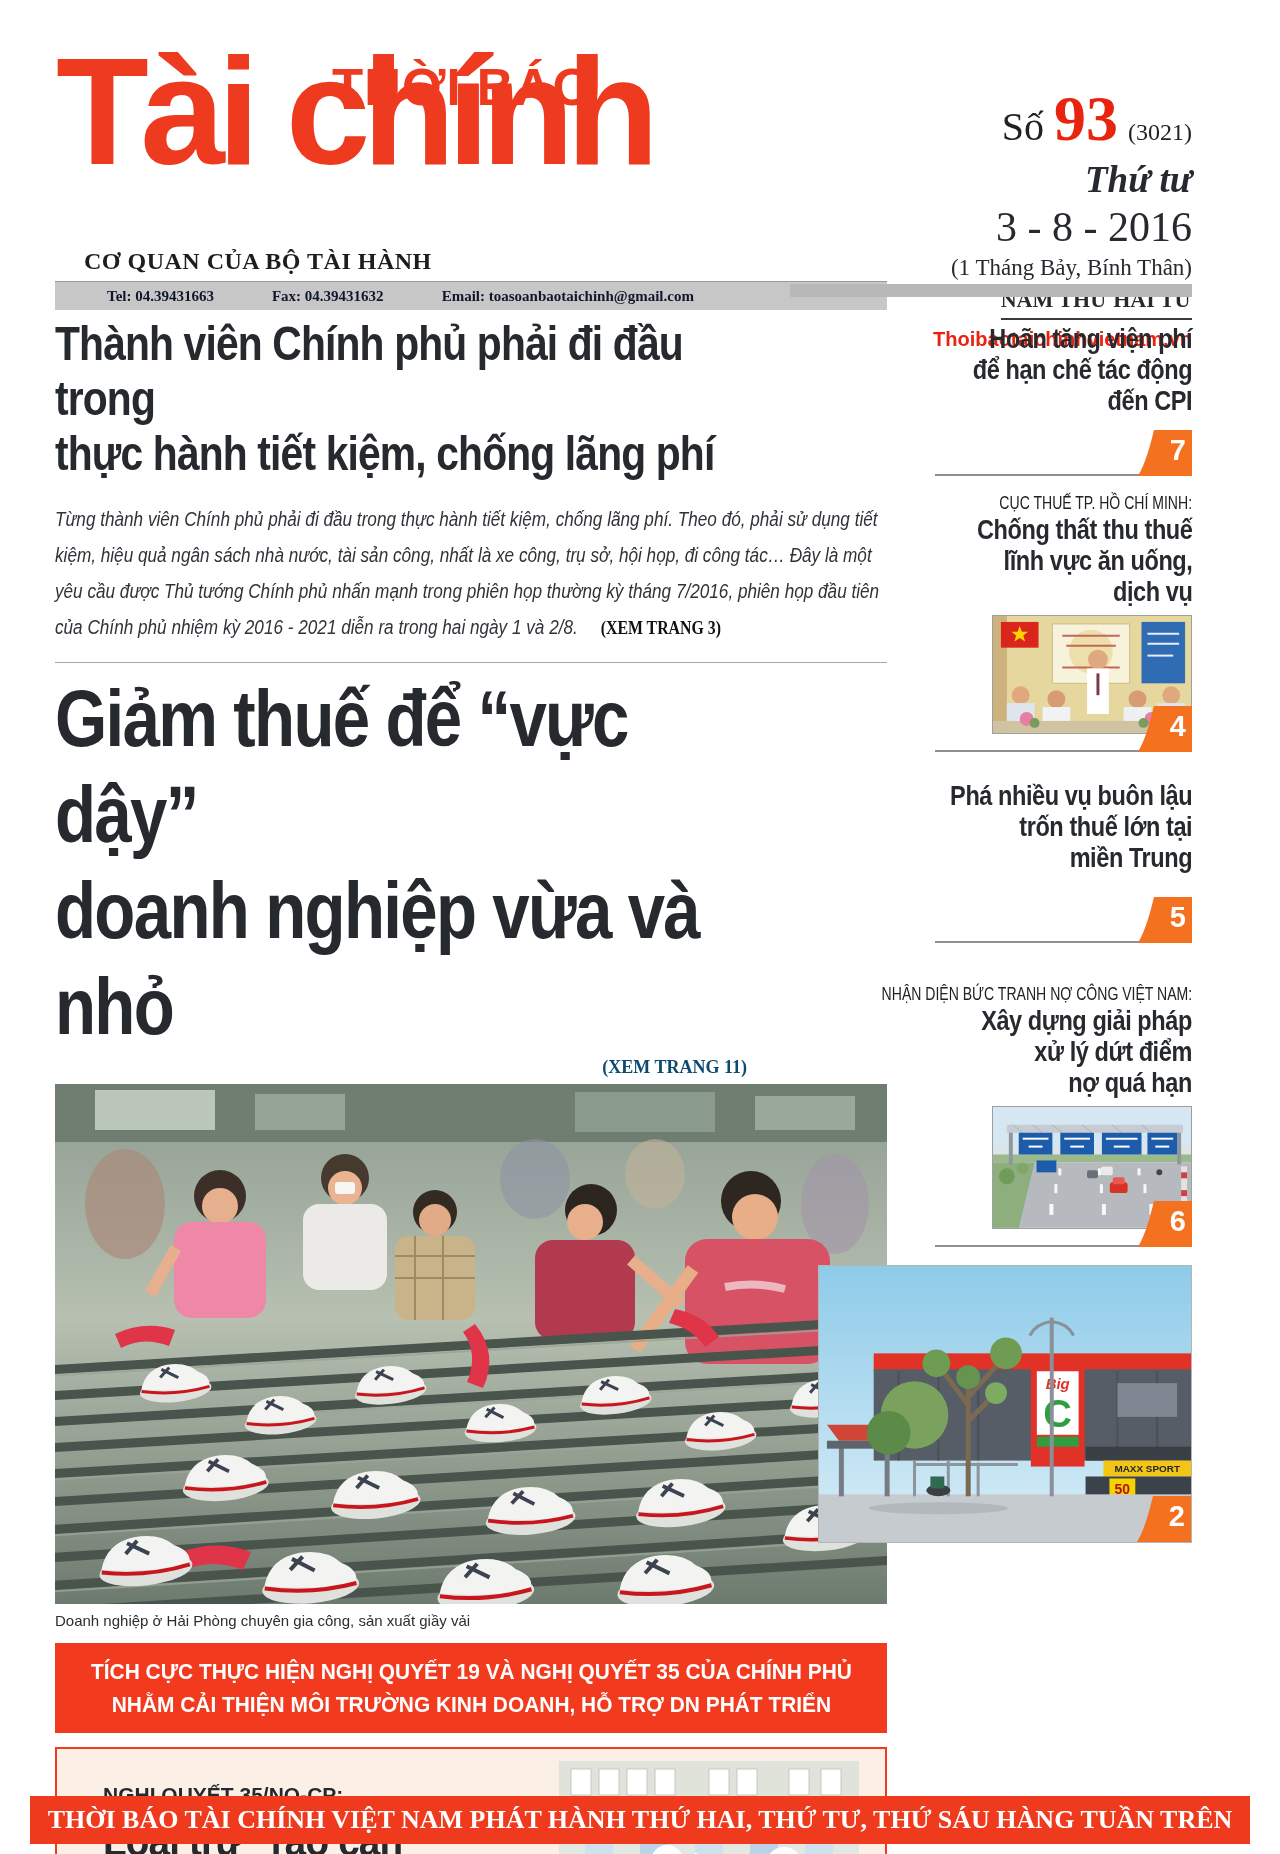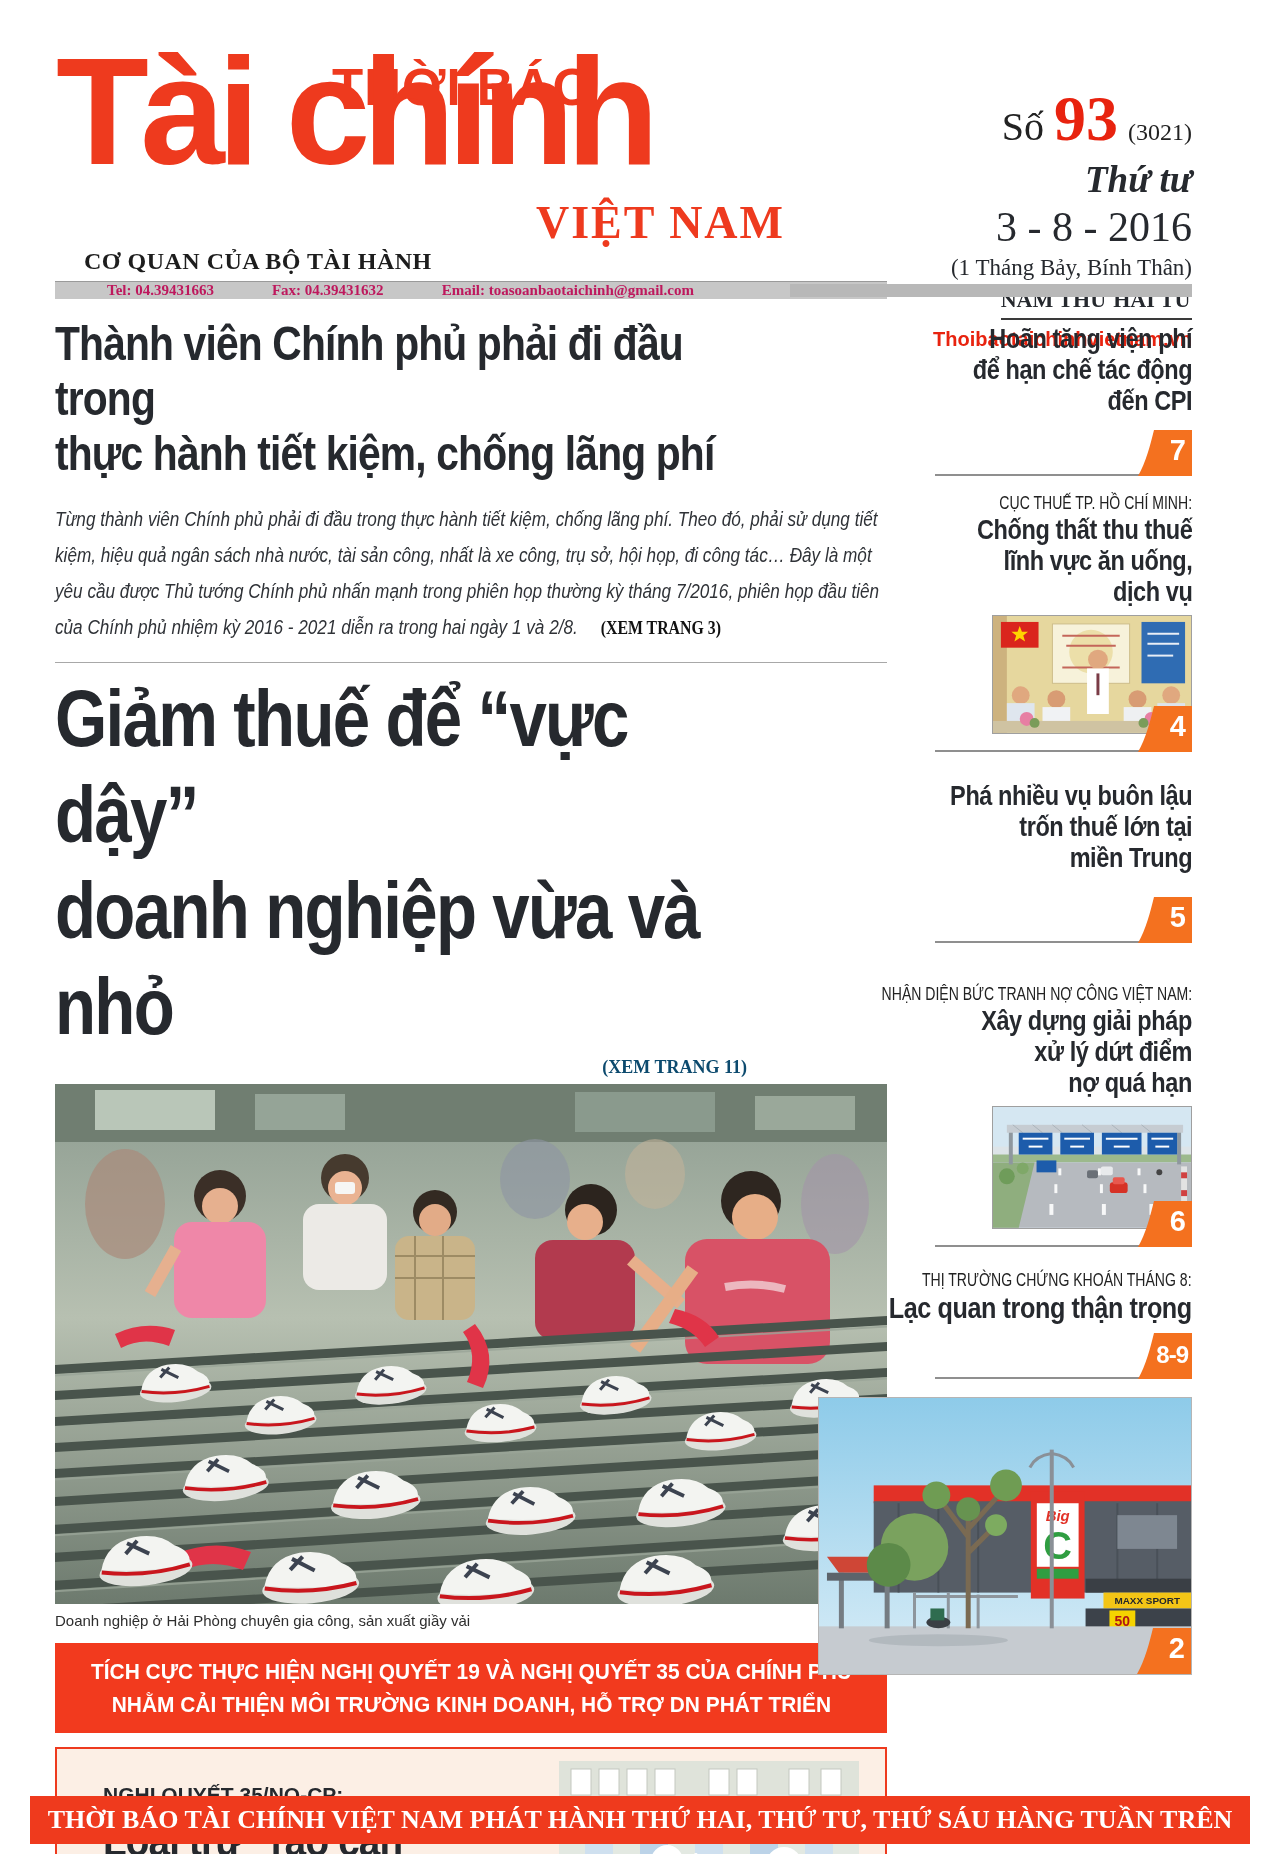--- a/index.html
+++ b/index.html
@@ -8,23 +8,23 @@
   
   #masthead{position:absolute;left:0;top:0;width:1280px;height:305px;}
   .brand-kicker{position:absolute;left:332px;top:58px;font-size:51px;font-weight:900;
       color:#ee3a1e;letter-spacing:1px;}
   .brand-logo{position:absolute;left:56px;top:28px;font-size:152px;line-height:1.1;
       font-weight:900;color:#ee3a1e;letter-spacing:-8px;white-space:nowrap;}
   .brand-region{position:absolute;left:536px;top:196px;font-family:"Liberation Serif",serif;
       font-size:46px;font-weight:700;color:#ee3a1e;letter-spacing:2px;}
   .org-line{position:absolute;left:84px;top:248px;font-family:"Liberation Serif",serif;
       font-size:24px;font-weight:700;color:#1d1d1d;letter-spacing:.5px;}
-  .contact-bar{position:absolute;left:55px;top:281px;width:832px;height:18px;background:#c7c7c7;
+  .contact-bar{position:absolute;left:55px;top:281px;width:832px;height:29px;background:#c7c7c7;
       border-top:1px solid #9a9a9a;display:flex;gap:58px;align-items:center;padding-left:52px;
-      box-sizing:border-box;font-family:"Liberation Serif",serif;font-size:15px;font-weight:700;color:#be185d;}
+      box-sizing:border-box;font-family:"Liberation Serif",serif;font-size:15px;font-weight:700;color:#0f172a;}
   .issue-block{position:absolute;right:88px;top:82px;text-align:right;font-family:"Liberation Serif",serif;}
   .issue-line1{font-size:40px;color:#222;}
   .issue-line1 .num{color:#e8230f;font-weight:700;font-size:64px;}
   .issue-line1 .alt{font-size:24px;}
   .issue-weekday{font-size:37px;font-style:italic;font-weight:700;margin-top:2px;}
   .issue-date{font-size:42px;margin-top:2px;}
   .issue-lunar{font-size:23px;margin-top:4px;}
   .issue-year{display:inline-block;font-size:22px;font-weight:700;margin-top:6px;
       padding-bottom:5px;border-bottom:2px solid #3a3a3a;}
   .issue-site{font-family:"Liberation Sans",sans-serif;font-size:20px;font-weight:700;
@@ -95,21 +95,20 @@
   #footer{position:absolute;left:30px;right:30px;top:1796px;height:48px;background:#ef3a1d;
       color:#fff;text-align:center;font-family:"Liberation Serif",serif;font-weight:700;
       font-size:26px;line-height:48px;}
 </style>
 </head>
 <body>
 
 <div id="masthead">
   <div class="brand-kicker">THỜI BÁO</div>
   <div class="brand-logo">Tài chính</div>
-  <div class="brand-region">VIỆT NAM</div>
   <div class="org-line">CƠ QUAN CỦA BỘ TÀI HÀNH</div>
   <div class="contact-bar">
     <span>Tel: 04.39431663</span>
     <span>Fax: 04.39431632</span>
     <span>Email: toasoanbaotaichinh@gmail.com</span>
   </div>
   <div class="issue-block">
     <div class="issue-line1">
       <span>Số</span>
       <span class="num">93</span>
@@ -478,33 +477,20 @@
       <div class="tabrule"></div>
       <div class="ptab">
         <svg viewBox="0 0 54 46" preserveAspectRatio="none">
             <path d="M16 0 H54 V46 H0 C8 32 12 16 16 0 Z" fill="#f4711f"></path>
           </svg>
         <span class="ptab-num">6</span>
       </div>
     </div>
   </div>
 
-  <div class="sb-item" style="margin-top:22px;">
-    <div class="sb-kicker-wrap"><span class="sb-kicker">THỊ TRƯỜNG CHỨNG KHOÁN THÁNG 8:</span></div>
-    <div class="sb-head-wrap"><span class="sb-head sb-head-big">Lạc quan trong thận trọng</span></div>
-    <div class="tabrow" style="margin-top:8px;">
-      <div class="tabrule"></div>
-      <div class="ptab">
-        <svg viewBox="0 0 54 46" preserveAspectRatio="none">
-            <path d="M16 0 H54 V46 H0 C8 32 12 16 16 0 Z" fill="#f4711f"></path>
-          </svg>
-        <span class="ptab-num small">8-9</span>
-      </div>
-    </div>
-  </div>
 
   <div class="sb-item" style="margin-top:18px;">
     <div class="bigc-photo">
       <svg viewBox="0 0 374 278" preserveAspectRatio="none">
         <defs>
           <linearGradient id="gsky" x1="0" y1="0" x2="0" y2="1">
             <stop offset="0" stop-color="#8ecbe9"></stop>
               <stop offset="1" stop-color="#d9edf7"></stop>
           </linearGradient>
         </defs>

